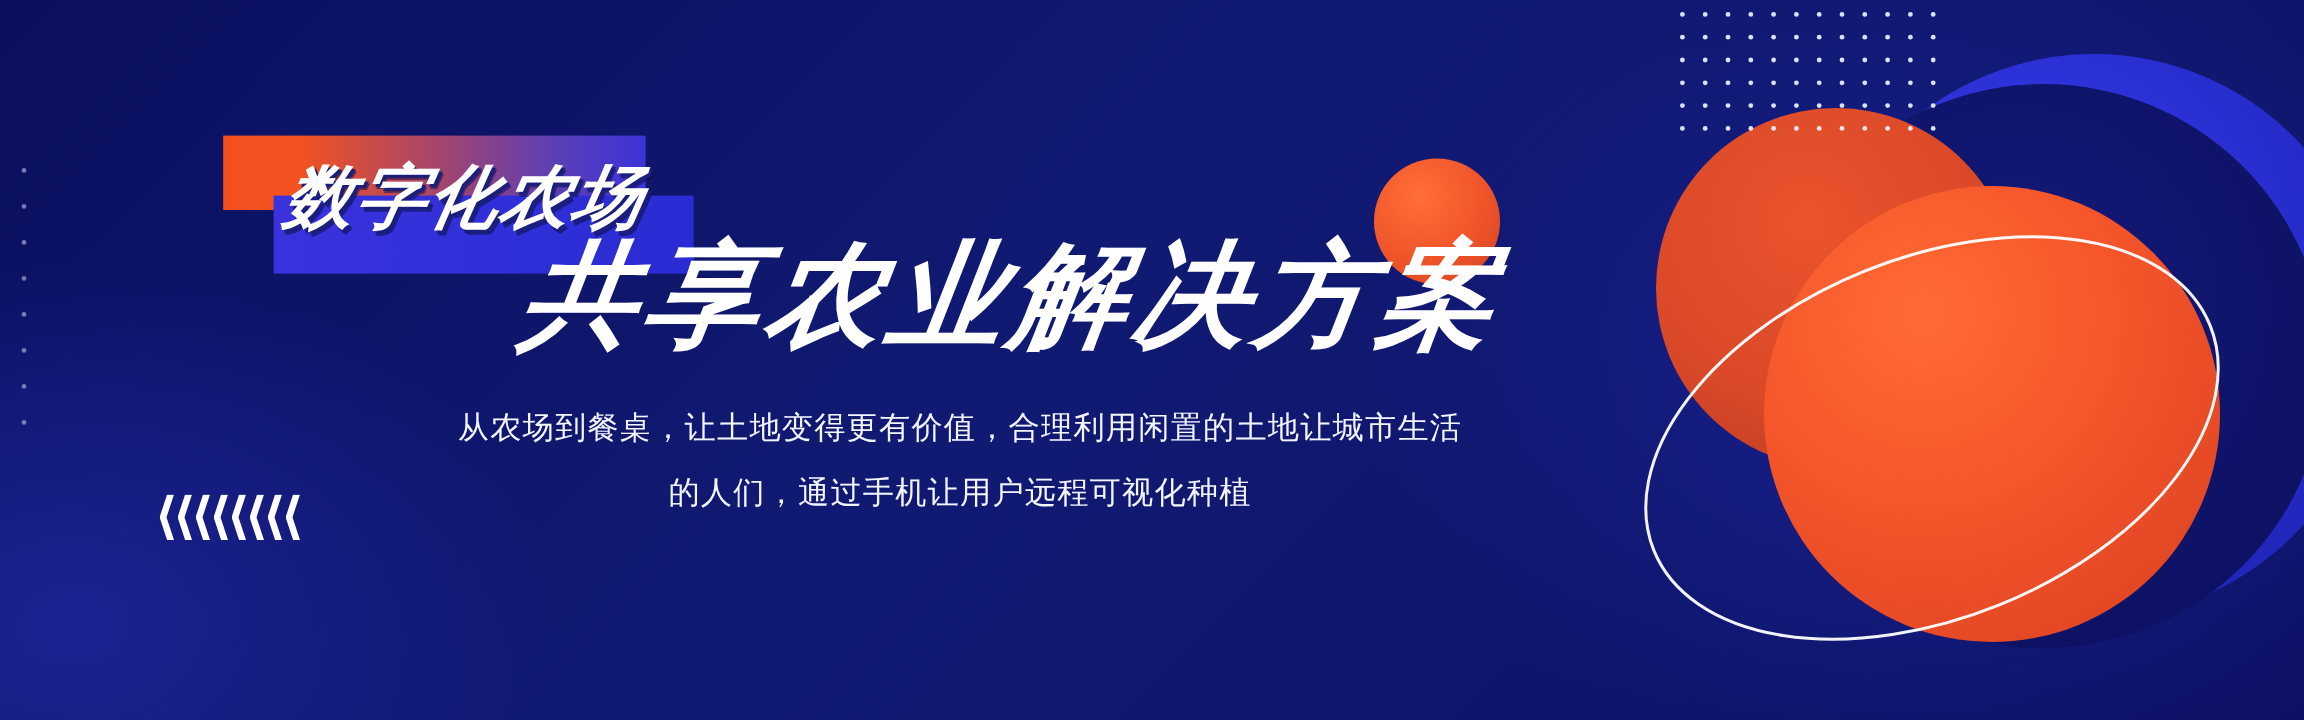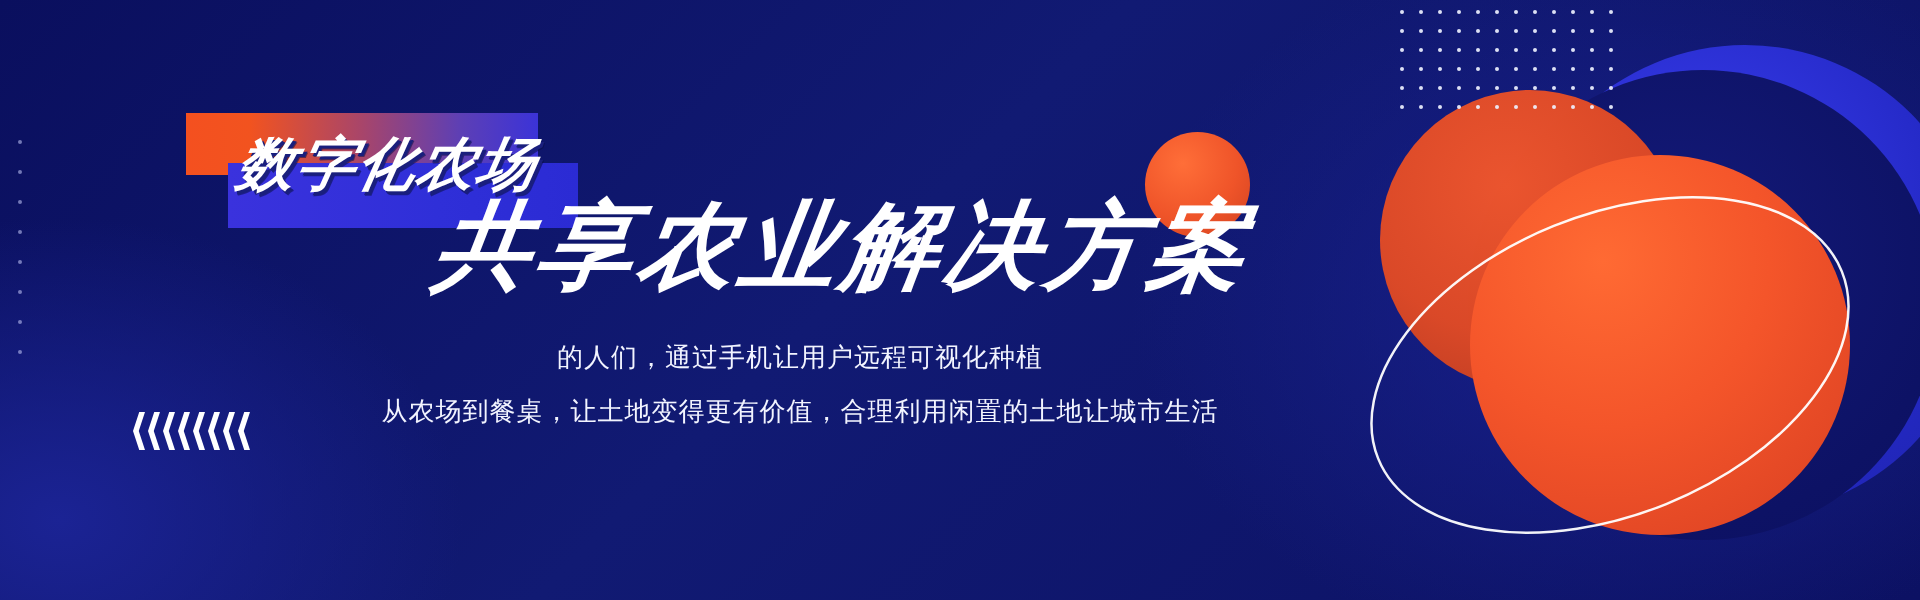--- a/index.html
+++ b/index.html
@@ -338,18 +338,18 @@
 
     <div class="badge">
       <div class="badge-bar-gradient"></div>
       <div class="badge-bar-blue"></div>
       <div class="badge-text">数字化农场</div>
     </div>
 
     <div class="headline">共享农业解决方案</div>
 
     <div class="subtitle">
+      <div>从农场到餐桌，让土地变得更有价值，合理利用闲置的土地让城市生活</div>
       <div>的人们，通过手机让用户远程可视化种植</div>
-      <div>从农场到餐桌，让土地变得更有价值，合理利用闲置的土地让城市生活</div>
     </div>
 
   </div>
 </div>
 
 </body></html>

